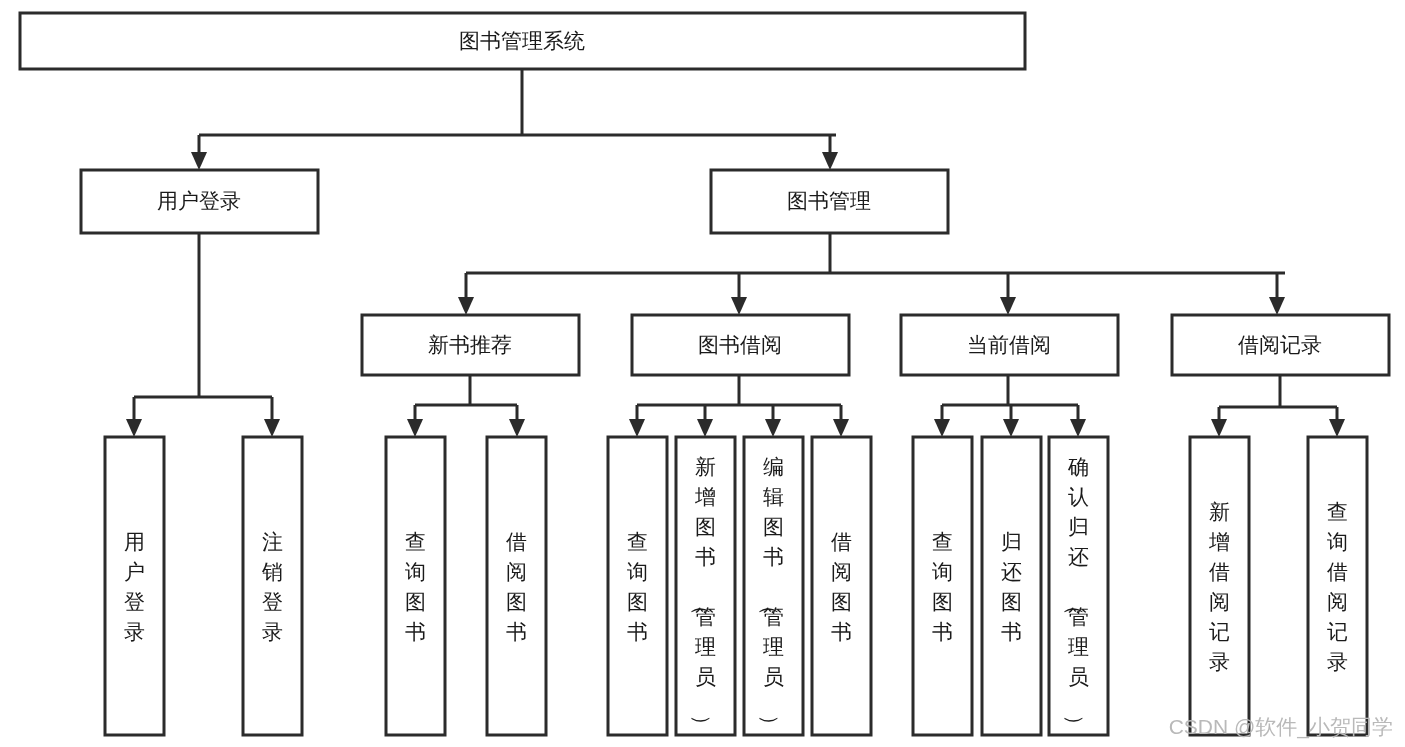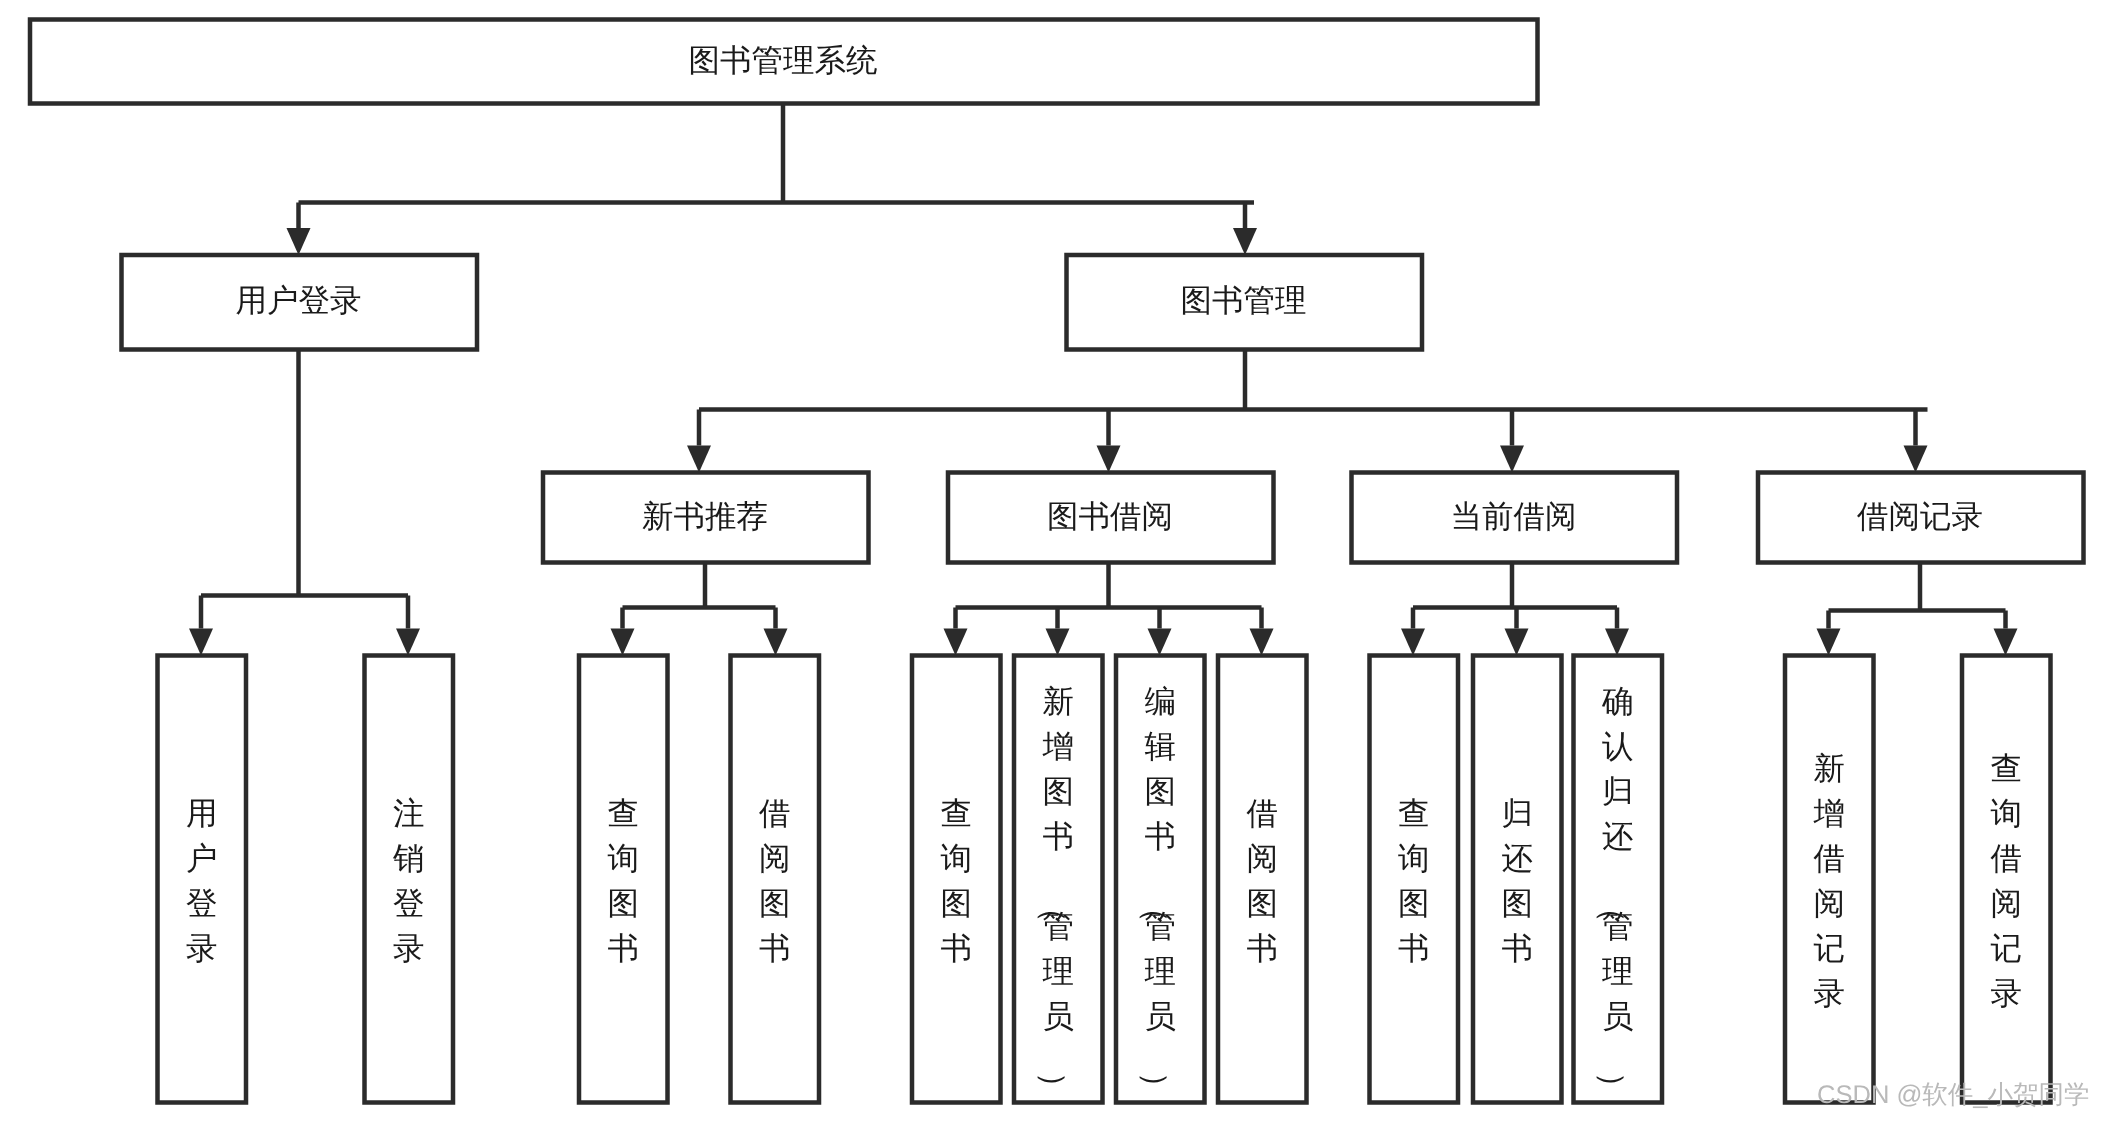--- a/index.html
+++ b/index.html
@@ -44,21 +44,21 @@
   }
   .arrow-head {
     fill: #2b2b2b;
     stroke: none;
   }
   .watermark {
     position: absolute;
     right: 12px;
     bottom: 6px;
     font-family: "Liberation Sans", "DejaVu Sans", sans-serif;
-    font-size: 17px;
+    font-size: 21px;
     color: #b9b9b9;
     white-space: nowrap;
     pointer-events: none;
   }
 </style>
 </head>
 <body>
 
 <svg id="diagram" viewBox="0 0 1405 747" xmlns="http://www.w3.org/2000/svg">
 

